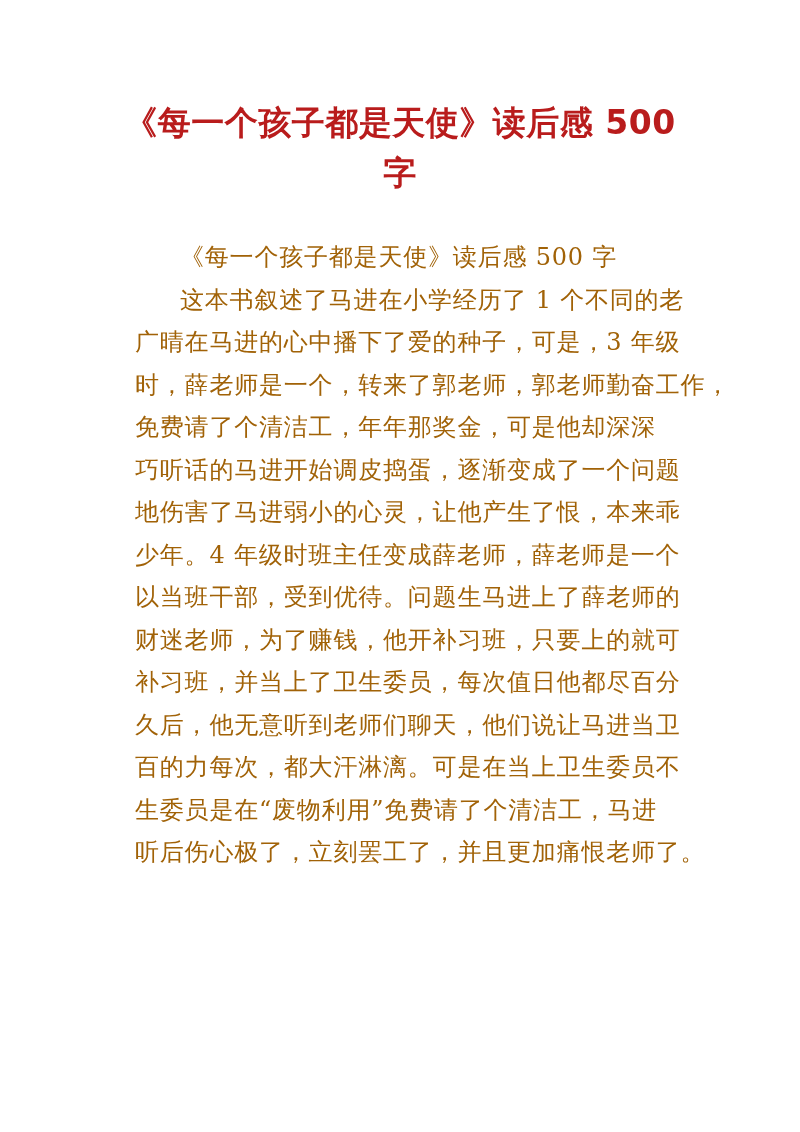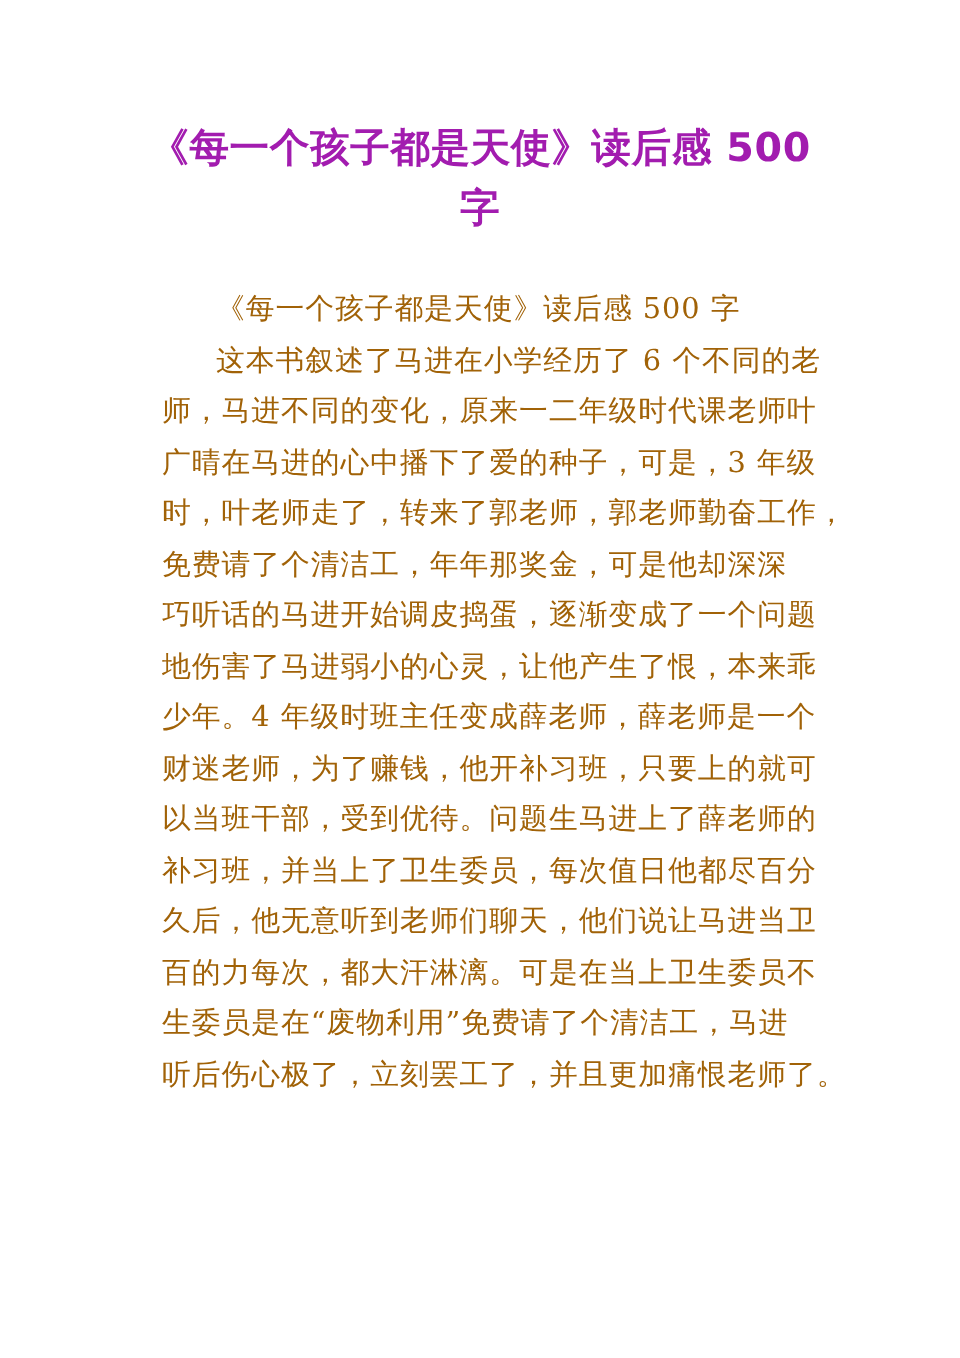--- a/index.html
+++ b/index.html
@@ -24,21 +24,21 @@
     .title {
       position: absolute;
       left: 100px;
       width: 600px;
       top: 98px;
       text-align: center;
       font-family: "DejaVu Sans", "Liberation Sans", sans-serif;
       font-weight: bold;
       font-size: 33px;
       line-height: 50px;
-      color: #a21caf;
+      color: #b91c1c;
       letter-spacing: 0.5px;
     }
     .title-line { display: block; white-space: nowrap; }
     .body {
       position: absolute;
       left: 135px;
       top: 236px;
       width: 560px;
       font-family: "DejaVu Serif", "Liberation Serif", serif;
       font-size: 24px;
@@ -57,29 +57,28 @@
 <body>
 
 <div class="page">
   <h1 class="title" style="margin:0;">
     <span class="title-line">《每一个孩子都是天使》读后感 500</span>
     <span class="title-line">字</span>
   </h1>
 
   <div class="body" id="body">
       <span class="line indent">《每一个孩子都是天使》读后感 500 字</span>
-      <span class="line indent">这本书叙述了马进在小学经历了 6 个不同的老</span>
-      <span class="line">师，马进不同的变化，原来一二年级时代课老师叶</span>
+      <span class="line indent">这本书叙述了马进在小学经历了 1 个不同的老</span>
       <span class="line">广晴在马进的心中播下了爱的种子，可是，3 年级</span>
-      <span class="line">时，叶老师走了，转来了郭老师，郭老师勤奋工作，</span>
+      <span class="line">时，薛老师是一个，转来了郭老师，郭老师勤奋工作，</span>
       <span class="line">免费请了个清洁工，年年那奖金，可是他却深深</span>
       <span class="line">巧听话的马进开始调皮捣蛋，逐渐变成了一个问题</span>
       <span class="line">地伤害了马进弱小的心灵，让他产生了恨，本来乖</span>
       <span class="line">少年。4 年级时班主任变成薛老师，薛老师是一个</span>
+      <span class="line">以当班干部，受到优待。问题生马进上了薛老师的</span>
       <span class="line">财迷老师，为了赚钱，他开补习班，只要上的就可</span>
-      <span class="line">以当班干部，受到优待。问题生马进上了薛老师的</span>
       <span class="line">补习班，并当上了卫生委员，每次值日他都尽百分</span>
       <span class="line">久后，他无意听到老师们聊天，他们说让马进当卫</span>
       <span class="line">百的力每次，都大汗淋漓。可是在当上卫生委员不</span>
       <span class="line">生委员是在“废物利用”免费请了个清洁工，马进</span>
       <span class="line">听后伤心极了，立刻罢工了，并且更加痛恨老师了。</span>
     </div>
 </div>
 
 </body></html>

